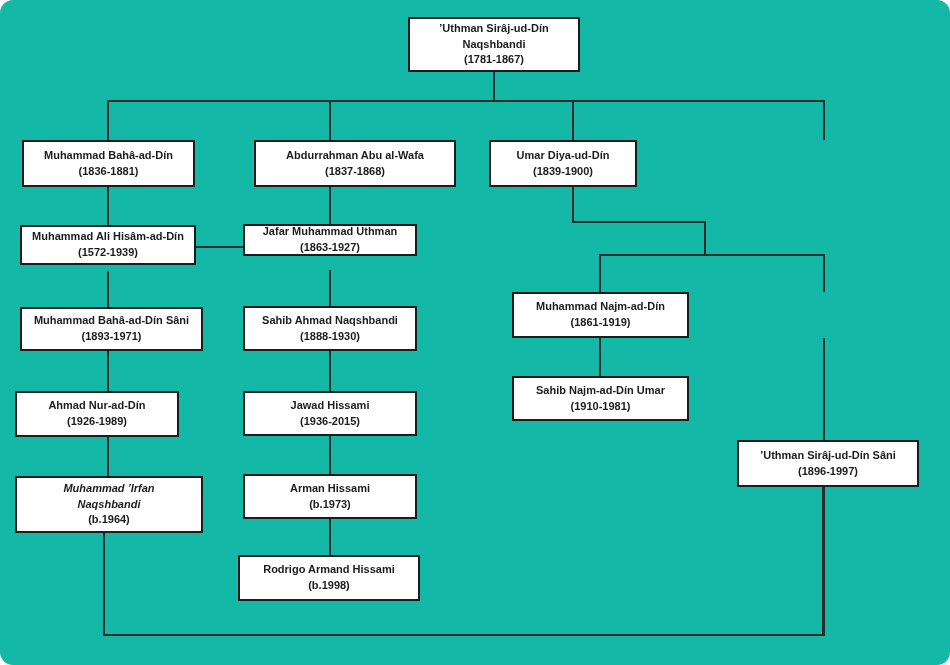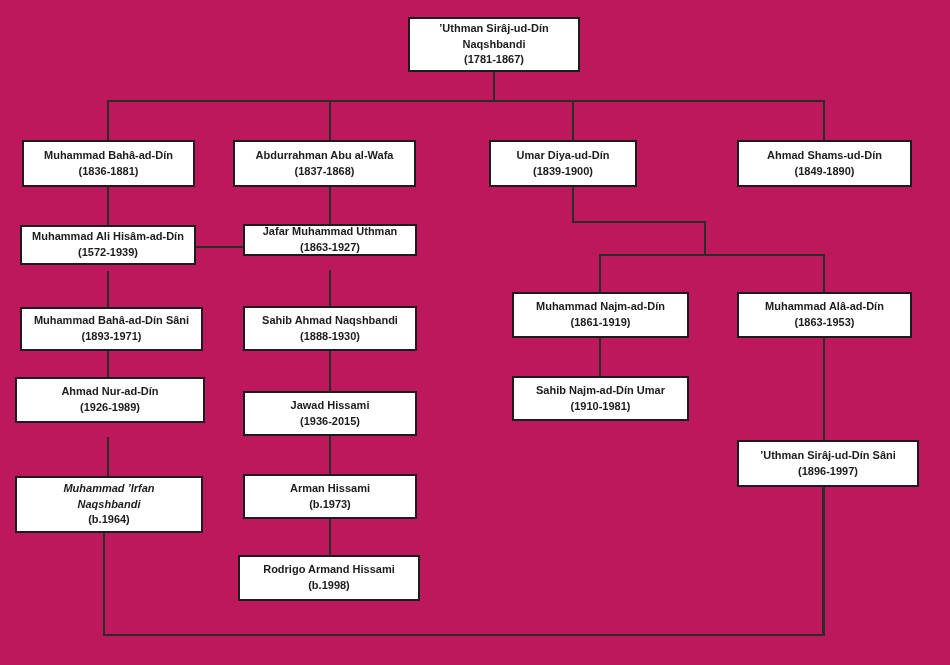--- a/index.html
+++ b/index.html
@@ -1,18 +1,18 @@
 <!DOCTYPE html>
 <html><head>
 <meta charset="utf-8">
 <style>
   html,body{margin:0;padding:0;background:#ffffff;}
   .stage{
-    position:relative;width:950px;height:665px;background:#be185d;
-    font-family:"Liberation Sans",sans-serif;overflow:hidden;
+    position:relative;width:950px;height:665px;background:#14b8a6;
+    font-family:"Liberation Sans",sans-serif;overflow:hidden;border-radius:13px;
   }
   .node{
     position:absolute;background:#ffffff;border:2px solid #1c1c1c;
     display:flex;flex-direction:column;align-items:center;justify-content:center;
     text-align:center;font-weight:bold;color:#1c1c1c;font-size:11px;line-height:1.45;
     box-sizing:border-box;padding:2px 4px;z-index:2;
   }
   .node .nm,.node .yr{display:block;}
   .node .nm.narrow{max-width:120px;font-style:italic;}
   .hline,.vline{position:absolute;background:#2b2b2b;z-index:1;}
@@ -27,31 +27,27 @@
 
   <div class="node" style="left:408px;top:17px;width:172px;height:55px">
     <span class="nm">’Uthman Sirâj-ud-Dín Naqshbandi</span>
     <span class="yr">(1781-1867)</span>
   </div>
 
   <div class="node" style="left:22px;top:140px;width:173px;height:47px">
     <span class="nm">Muhammad Bahâ-ad-Dín</span>
     <span class="yr">(1836-1881)</span>
   </div>
-  <div class="node" style="left:233px;top:140px;width:183px;height:47px">
+  <div class="node" style="left:254px;top:140px;width:202px;height:47px">
     <span class="nm">Abdurrahman Abu al-Wafa</span>
     <span class="yr">(1837-1868)</span>
   </div>
   <div class="node" style="left:489px;top:140px;width:148px;height:47px">
     <span class="nm">Umar Diya-ud-Dín</span>
     <span class="yr">(1839-1900)</span>
-  </div>
-  <div class="node" style="left:737px;top:140px;width:175px;height:47px">
-    <span class="nm">Ahmad Shams-ud-Dín</span>
-    <span class="yr">(1849-1890)</span>
   </div>
 
   <div class="node" style="left:20px;top:225px;width:176px;height:40px">
     <span class="nm">Muhammad Ali Hisâm-ad-Dín</span>
     <span class="yr">(1572-1939)</span>
   </div>
   <div class="node" style="left:243px;top:224px;width:174px;height:32px">
     <span class="nm">Jafar Muhammad Uthman</span>
     <span class="yr">(1863-1927)</span>
   </div>
@@ -62,26 +58,22 @@
   </div>
   <div class="node" style="left:243px;top:306px;width:174px;height:45px">
     <span class="nm">Sahib Ahmad Naqshbandi</span>
     <span class="yr">(1888-1930)</span>
   </div>
 
   <div class="node" style="left:512px;top:292px;width:177px;height:46px">
     <span class="nm">Muhammad Najm-ad-Dín</span>
     <span class="yr">(1861-1919)</span>
   </div>
-  <div class="node" style="left:737px;top:292px;width:175px;height:46px">
-    <span class="nm">Muhammad Alâ-ad-Dín</span>
-    <span class="yr">(1863-1953)</span>
-  </div>
 
-  <div class="node" style="left:15px;top:377px;width:190px;height:46px">
+  <div class="node" style="left:15px;top:391px;width:164px;height:46px">
     <span class="nm">Ahmad Nur-ad-Dín</span>
     <span class="yr">(1926-1989)</span>
   </div>
   <div class="node" style="left:243px;top:391px;width:174px;height:45px">
     <span class="nm">Jawad Hissami</span>
     <span class="yr">(1936-2015)</span>
   </div>
   <div class="node" style="left:512px;top:376px;width:177px;height:45px">
     <span class="nm">Sahib Najm-ad-Dín Umar</span>
     <span class="yr">(1910-1981)</span>

